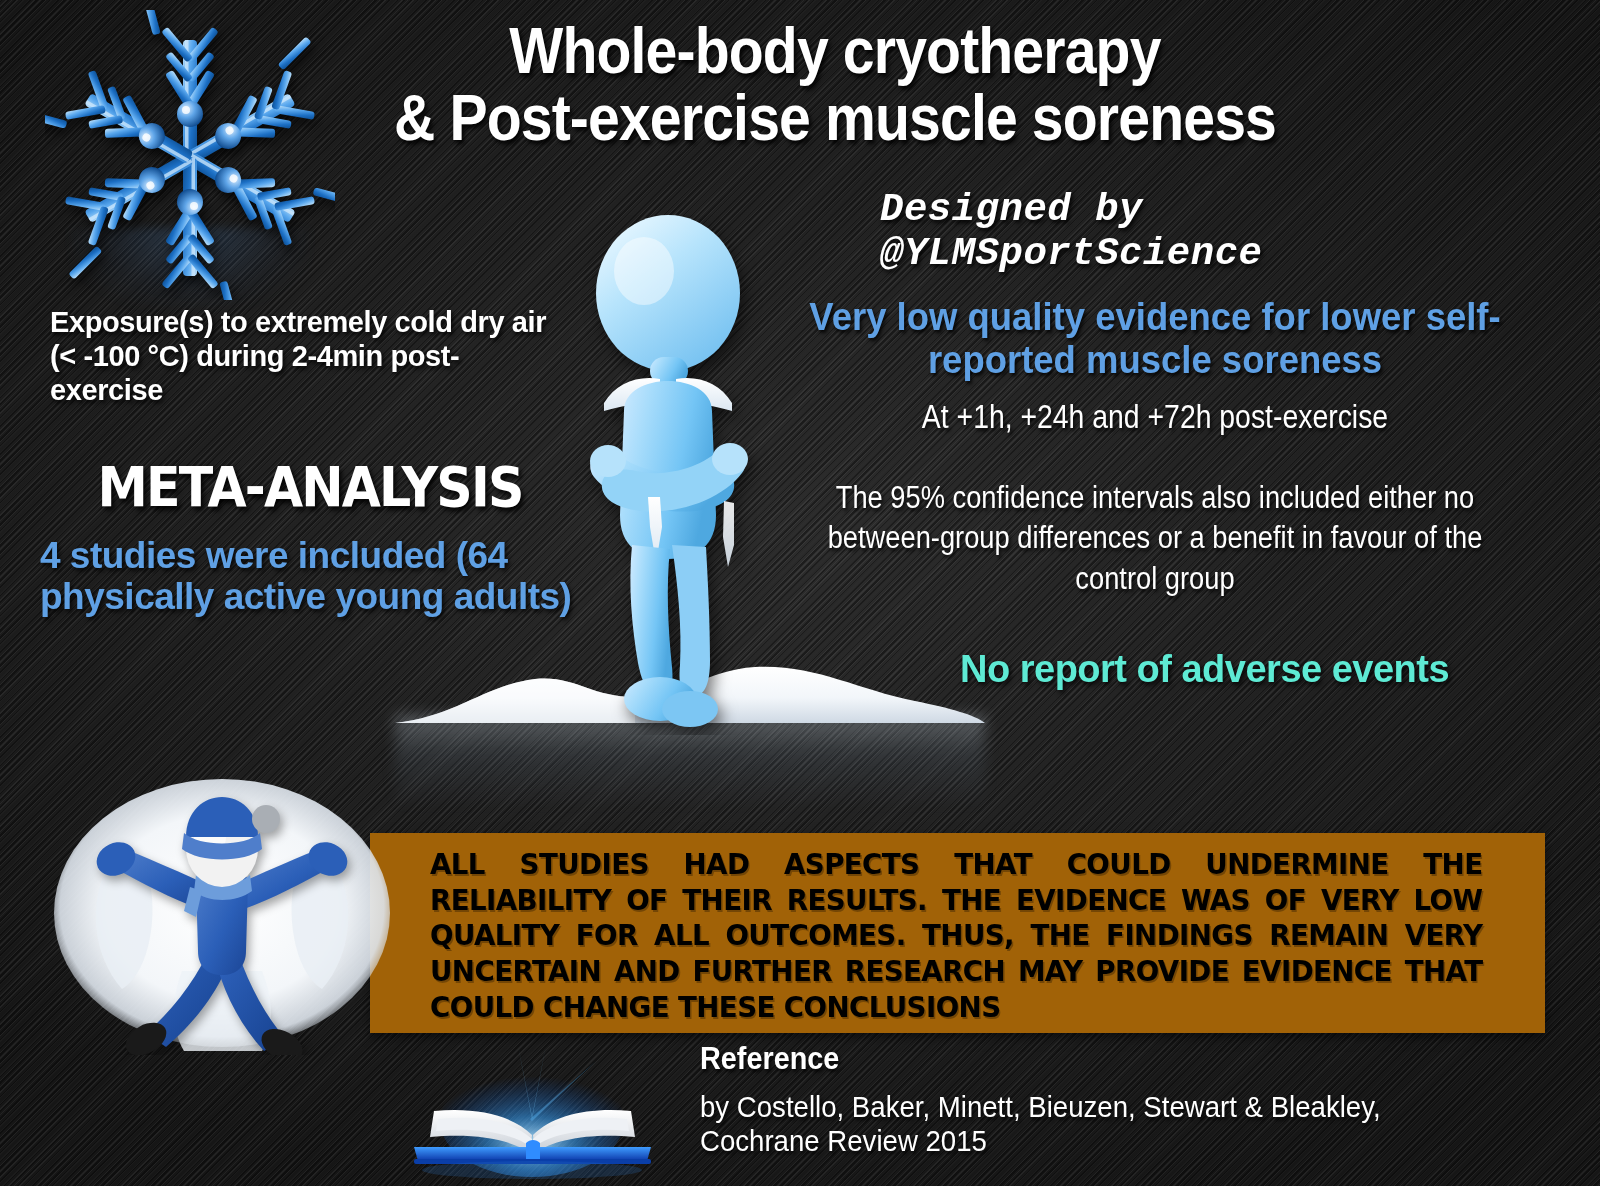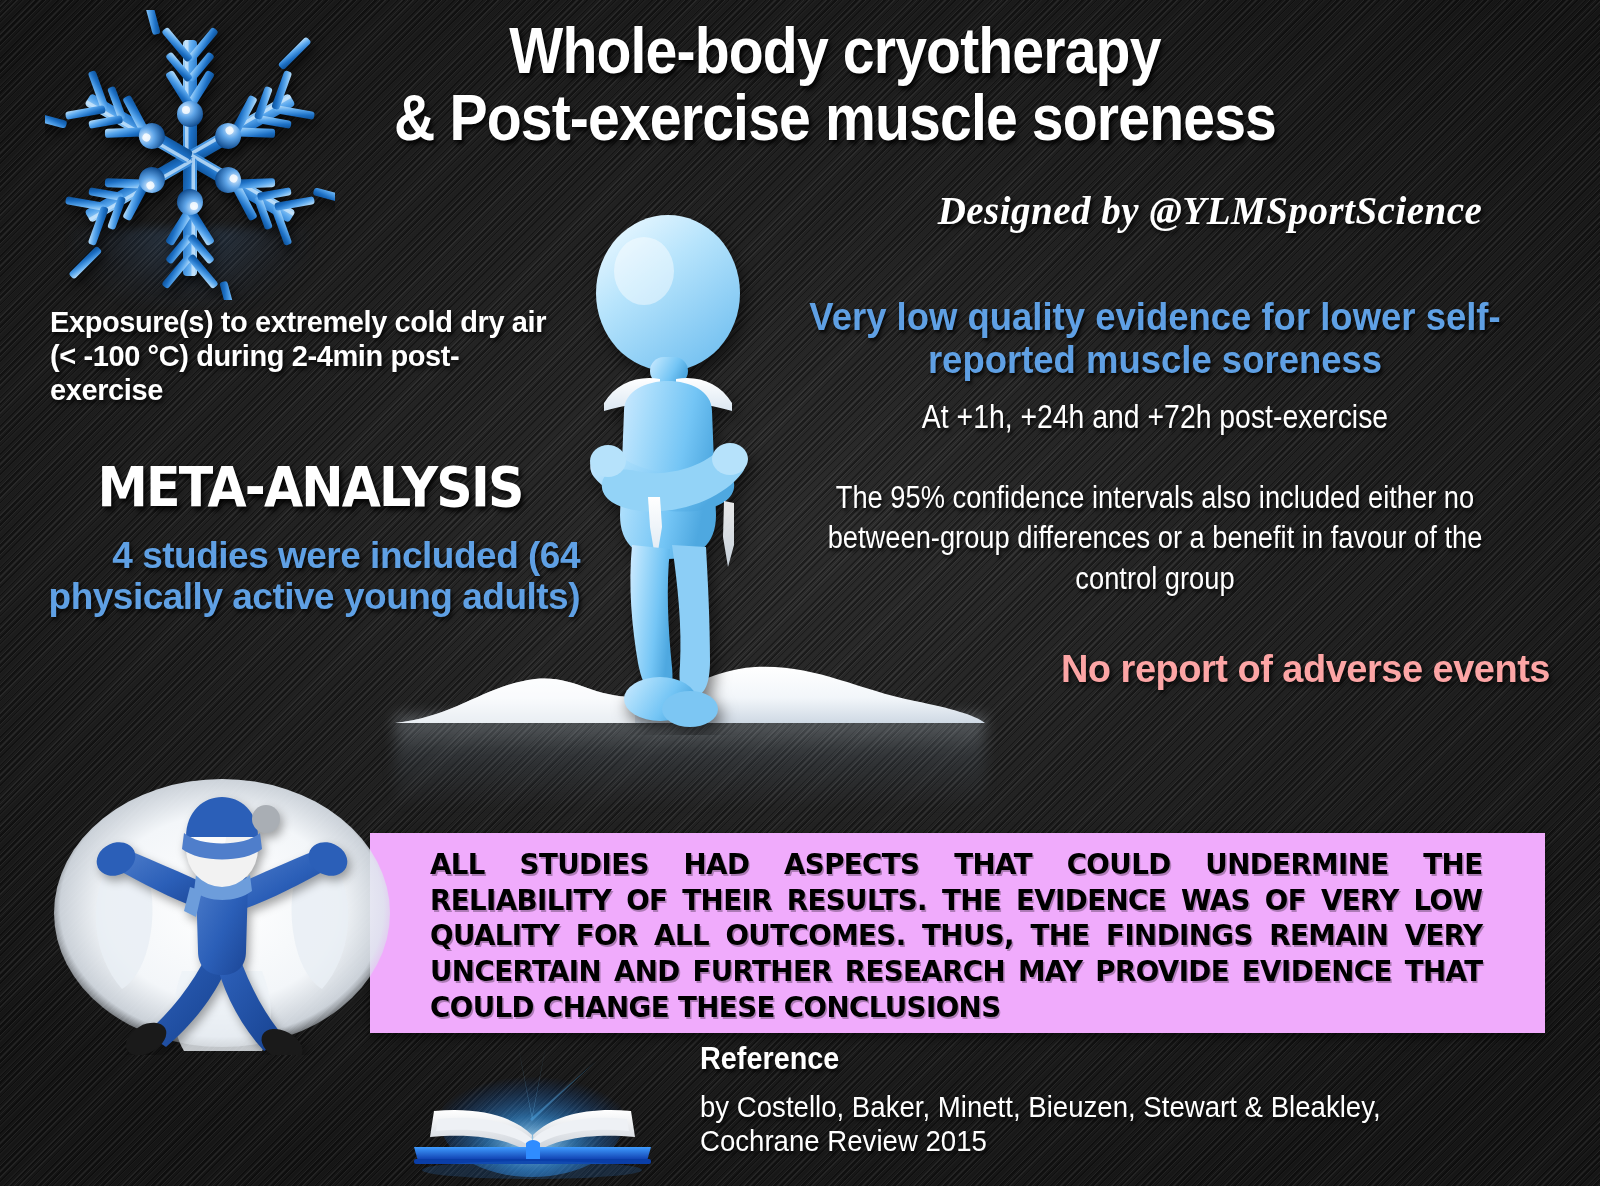--- a/index.html
+++ b/index.html
@@ -34,23 +34,23 @@
     font-weight:bold;
     font-size:65px;
     line-height:1.03;
     letter-spacing:-1px;
     transform:scaleX(0.88);
     transform-origin:center top;
     text-shadow:3px 4px 5px rgba(0,0,0,0.85), 0 0 2px rgba(0,0,0,0.6);
   }
   #designed-by {
     left:880px; top:188px; width:660px;
-    text-align:center;
+    text-align:left;
     color:#fff;
-    font-family:Liberation Serif, serif;
+    font-family:Liberation Mono, monospace;
     font-style:italic;
     font-weight:bold;
     font-size:39px;
     letter-spacing:0.5px;
     text-shadow:2px 3px 4px rgba(0,0,0,0.9);
   }
 
   
   #snowflake-wrap { left:45px; top:10px; width:290px; height:290px; }
   #snowflake-wrap svg { display:block; width:100%; height:100%; }
@@ -79,21 +79,21 @@
     font-weight:bold;
     font-size:55px;
     letter-spacing:-2px;
     text-transform:uppercase;
     transform:scaleX(0.92);
     transform-origin:center;
     text-shadow:3px 4px 5px rgba(0,0,0,0.9);
   }
   #studies-text {
     left:40px; top:535px; width:540px;
-    text-align:right;
+    text-align:left;
     color:#5fa0e4;
     font-weight:bold;
     font-size:37px;
     line-height:1.12;
     letter-spacing:-0.5px;
     text-shadow:2px 3px 4px rgba(0,0,0,0.8);
   }
 
   
   #figure-wrap { left:520px; top:215px; width:300px; height:520px; }
@@ -137,37 +137,37 @@
     color:#ffffff;
     font-family:"Liberation Sans Narrow","Liberation Sans",sans-serif;
     font-size:31px;
     line-height:1.3;
     transform:scaleX(0.88);
     transform-origin:center top;
     text-shadow:2px 3px 4px rgba(0,0,0,0.85);
   }
   #adverse-text {
     left:960px; top:648px; width:590px;
-    text-align:right;
-    color:#fca5a5;
+    text-align:left;
+    color:#5eead4;
     font-weight:bold;
     font-size:38px;
     line-height:1.14;
     letter-spacing:-0.5px;
     text-shadow:2px 3px 5px rgba(0,0,0,0.85);
   }
 
   
   #snow-angel { left:50px; top:775px; width:350px; height:280px; }
   #snow-angel svg { display:block; width:100%; height:100%; }
 
   
   #conclusion-banner {
     left:370px; top:833px; width:1175px; height:200px;
-    background:#f0abfc;
+    background:#a16207;
     box-shadow:0 4px 10px rgba(0,0,0,0.55);
   }
   #conclusion-text {
     position:absolute;
     left:60px; top:14px; width:1085px;
     text-align:justify;
     color:#000000;
     font-family:"DejaVu Sans", sans-serif;
     font-weight:bold;
     font-size:28.5px;

